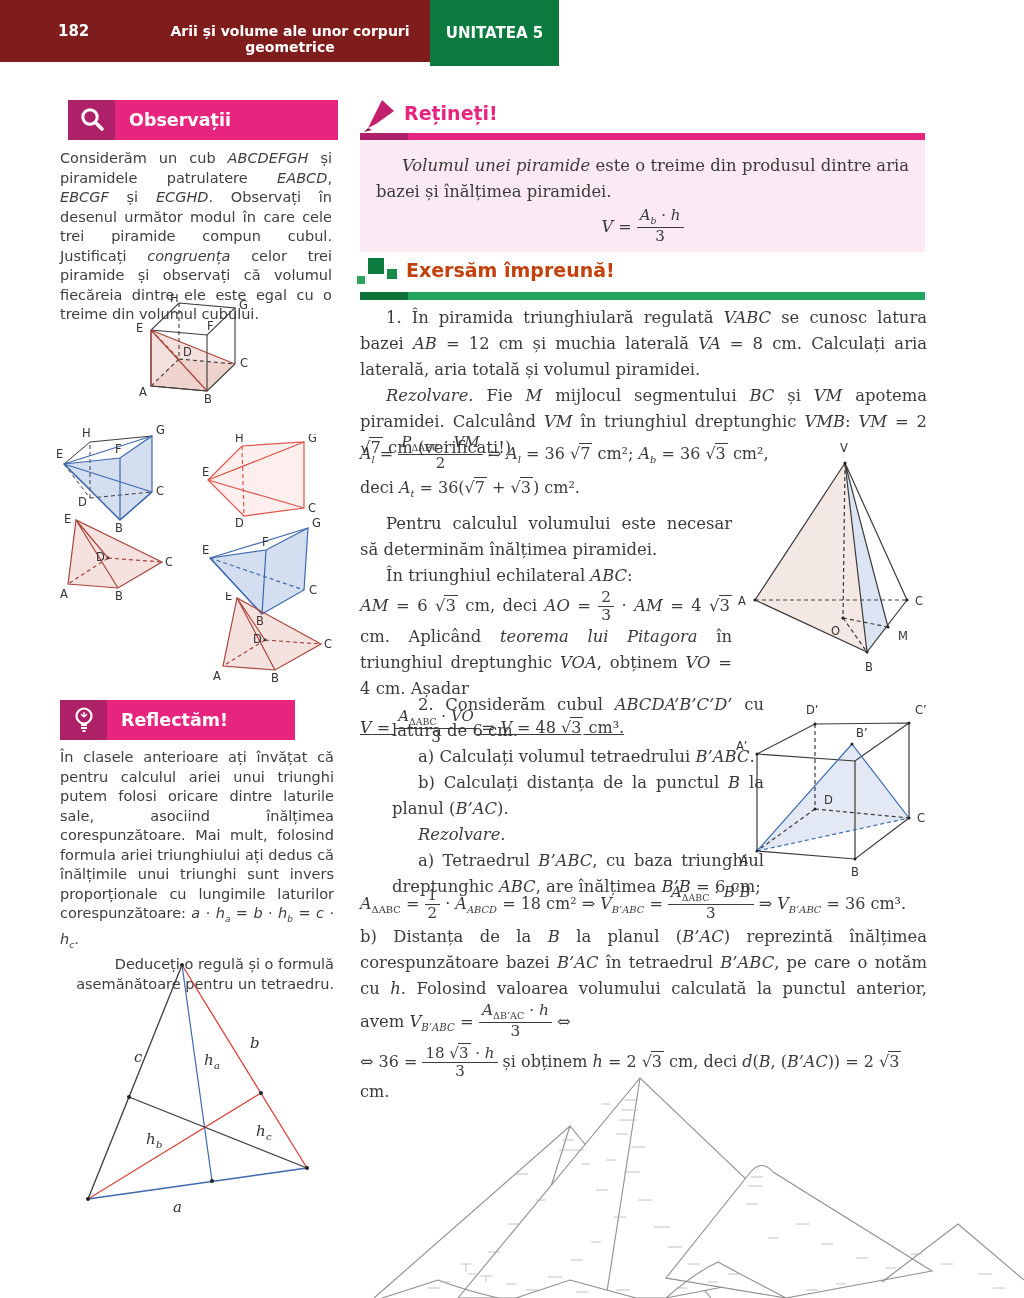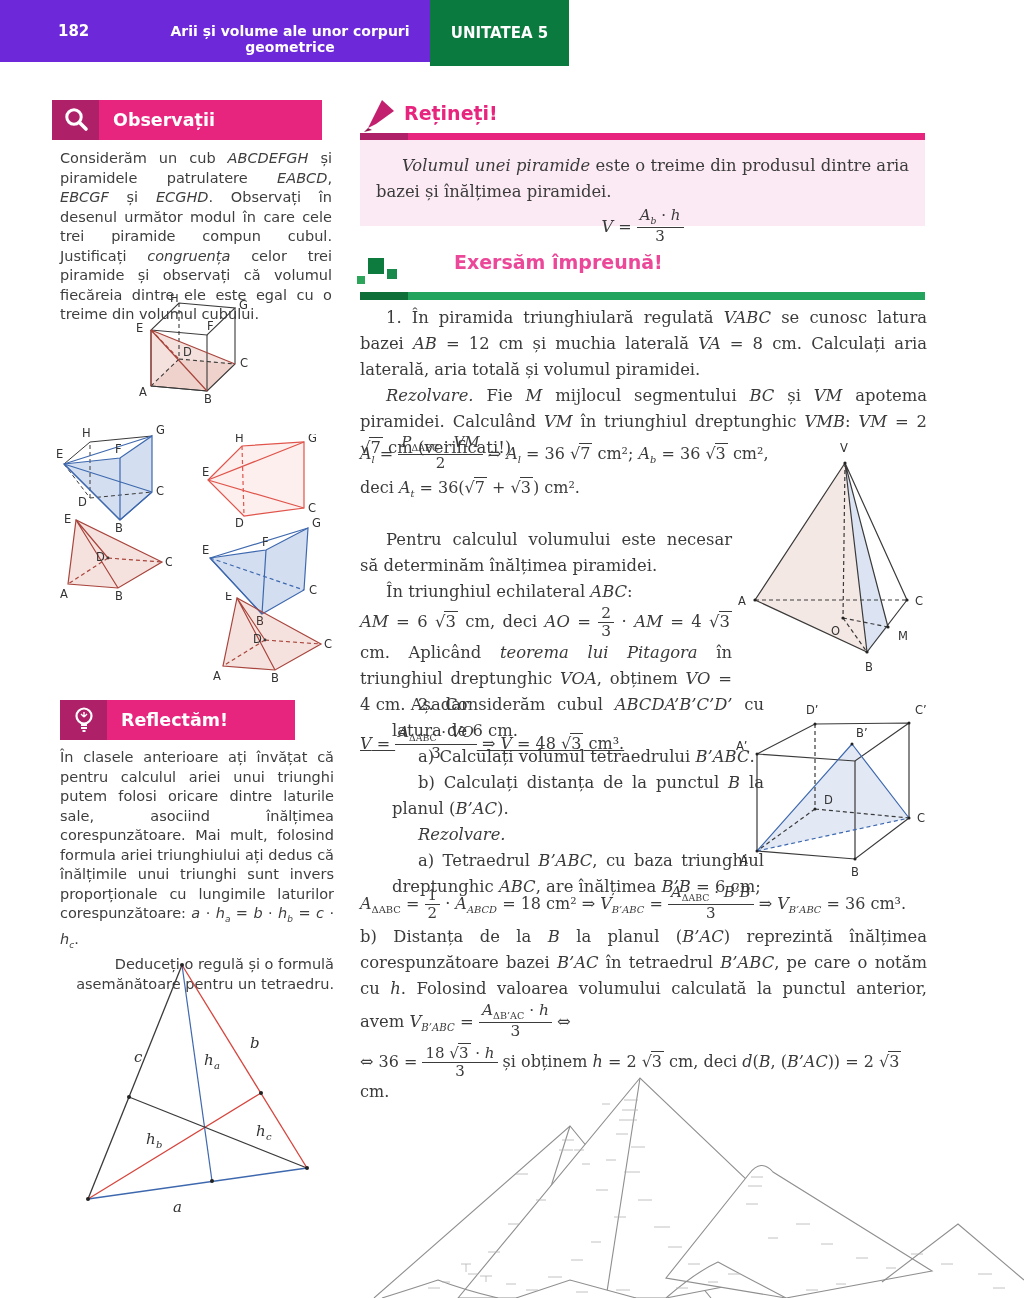--- a/index.html
+++ b/index.html
@@ -1,23 +1,23 @@
 <!DOCTYPE html>
 <html><head>
 <meta charset="utf-8">
 <style>
   html,body{margin:0;padding:0;}
   body{width:1024px;height:1298px;position:relative;background:#ffffff;
        font-family:"DejaVu Sans",sans-serif;color:#3e3e3e;overflow:hidden;}
   .abs{position:absolute;}
   
-  .topbar{left:0;top:0;width:430px;height:62px;background:#6d28d9;}
+  .topbar{left:0;top:0;width:430px;height:62px;background:#7f1d1d;}
   .topbar .pnum{position:absolute;left:58px;top:22px;color:#fff;font-weight:bold;font-size:15px;}
   .topbar .chap{position:absolute;left:150px;top:23px;width:280px;text-align:center;color:#fff;font-weight:bold;font-size:14px;}
-  .unitbox{left:430px;top:0;width:139px;height:66px;background:#0a7a3e;display:flex;align-items:center;justify-content:center;color:#fff;font-weight:bold;font-size:15px;}
+  .unitbox{left:430px;top:0;width:129px;height:66px;background:#0a7a3e;display:flex;align-items:center;justify-content:center;color:#fff;font-weight:bold;font-size:15px;}
   
   .mghead{height:40px;display:flex;}
   .mghead .iconbox{width:47px;height:40px;background:#ae2169;flex:0 0 47px;display:flex;align-items:center;justify-content:center;}
   .mghead .strip{flex:1;background:#e8257e;color:#fff;font-weight:bold;font-size:17.5px;line-height:40px;padding-left:14px;}
   
   .note{font-size:14.5px;line-height:19.5px;text-align:justify;color:#3e3e3e;}
   .serif{font-family:"DejaVu Serif",serif;}
   .rc-par{font-size:16.4px;line-height:26px;text-align:justify;color:#3b3b3b;}
   .indent{text-indent:26px;}
   .fline{font-size:16px;line-height:24px;color:#3b3b3b;}
@@ -47,21 +47,21 @@
 <body>
 
 <div class="abs topbar">
   <div class="pnum">182</div>
   <div class="chap">Arii și volume ale unor corpuri geometrice</div>
 </div>
 <div class="abs unitbox">
   <span>UNITATEA 5</span>
 </div>
 
-<div class="abs mghead" style="left:52px;top:100px;width:270px;">
+<div class="abs mghead" style="left:68px;top:100px;width:270px;">
   <div class="iconbox">
     <svg width="30" height="30" viewBox="0 0 30 30">
       <circle cx="13" cy="12" r="7.2" fill="none" stroke="#fff" stroke-width="3"></circle>
       <line x1="18.5" y1="17.5" x2="25" y2="24" stroke="#fff" stroke-width="3.6" stroke-linecap="round"></line>
     </svg>
   </div>
   <div class="strip">Observații</div>
 </div>
 
 <div class="abs note" style="left:60px;top:149px;width:272px;">Considerăm un cub <span class="i">ABCDEFGH</span> și piramidele patrulatere <span class="i">EABCD</span>, <span class="i">EBCGF</span> și <span class="i">ECGHD</span>. Observați în desenul următor modul în care cele trei piramide compun cubul. Justificați <span class="i">congruența</span> celor trei piramide și observați că volumul fiecăreia dintre ele este egal cu o treime din volumul cubului.</div>
@@ -230,44 +230,44 @@
 <svg class="abs" style="left:358px;top:96px;" width="40" height="40" viewBox="0 0 40 40">
   <polygon points="24,4 36,15 18,28 10,32" fill="#c2206e"></polygon>
   <polygon points="10,32 6,36 14,34" fill="#8e1850"></polygon>
 </svg>
 <div class="abs rtitle" style="left:404px;top:102px;color:#e8257e;">Rețineți!</div>
 
 <div class="abs bar" style="left:360px;top:133px;width:565px;background:#e8257e;">
   <div class="seg" style="background:#ae2169;"></div>
 </div>
 
-<div class="abs pinkbox" style="left:360px;top:140px;width:565px;height:86px;">
+<div class="abs pinkbox" style="left:360px;top:140px;width:565px;height:112px;">
   <div class="inner serif rc-par indent"><span class="i">Volumul unei piramide</span> este o treime din produsul dintre aria bazei și înălțimea piramidei.</div>
   <div class="serif fline" style="text-align:center;margin-top:2px;"><span class="i">V</span> = <span class="frac"><span class="num"><span class="i">A</span><span class="sub i">b</span> · <span class="i">h</span></span><span class="den">3</span></span></div>
 </div>
 
 <svg class="abs" style="left:356px;top:254px;" width="42" height="36" viewBox="0 0 42 36">
   <rect x="1" y="22" width="8" height="8" fill="#2ca45a"></rect>
   <rect x="12" y="4" width="16" height="16" fill="#0e7b3e"></rect>
   <rect x="31" y="15" width="10" height="10" fill="#188a4c"></rect>
 </svg>
-<div class="abs rtitle" style="left:406px;top:251px;color:#ec4899;margin-left:48px;">Exersăm împreună!</div>
+<div class="abs rtitle" style="left:406px;top:259px;color:#c2410c;">Exersăm împreună!</div>
 
 <div class="abs bar" style="left:360px;top:292px;width:565px;background:#23a45e;height:8px;">
   <div class="seg" style="background:#0e6f39;"></div>
 </div>
 
 <div class="abs serif" style="left:360px;top:305px;width:567px;">
   <div class="rc-par indent">1.  În piramida triunghiulară regulată <span class="i">VABC</span> se cunosc latura bazei <span class="i">AB</span> = 12 cm și muchia laterală <span class="i">VA</span> = 8 cm. Calculați aria laterală, aria totală și volumul  piramidei.</div>
   <div class="rc-par indent"><span class="i">Rezolvare.</span> Fie <span class="i">M</span> mijlocul segmentului <span class="i">BC</span> și <span class="i">VM</span> apotema piramidei. Calculând <span class="i">VM</span> în triunghiul dreptunghic <span class="i">VMB</span>: <span class="i">VM</span> = 2 <span class="sqrt"><span class="rad">√</span><span class="rc">7</span></span> cm (verificați!)</div>
 </div>
 
 <div class="abs serif" style="left:360px;top:434px;width:372px;">
   <div class="fline nowrap" style="margin-bottom:4px;"><span class="i">A</span><span class="sub i">l</span> = <span class="frac"><span class="num"><span class="i">P</span><span class="sub">ΔABC</span> · <span class="i">VM</span></span><span class="den">2</span></span> ⇒ <span class="i">A</span><span class="sub i">l</span> = 36 <span class="sqrt"><span class="rad">√</span><span class="rc">7</span></span> cm²; <span class="i">A</span><span class="sub i">b</span> = 36 <span class="sqrt"><span class="rad">√</span><span class="rc">3</span></span> cm²,</div>
-  <div class="fline" style="margin-bottom:20px;">deci <span class="i">A</span><span class="sub i">t</span> = 36(<span class="sqrt"><span class="rad">√</span><span class="rc">7</span></span> + <span class="sqrt"><span class="rad">√</span><span class="rc">3</span></span>) cm².</div>
+  <div class="fline" style="margin-bottom:4px;">deci <span class="i">A</span><span class="sub i">t</span> = 36(<span class="sqrt"><span class="rad">√</span><span class="rc">7</span></span> + <span class="sqrt"><span class="rad">√</span><span class="rc">3</span></span>) cm².</div>
   <div class="rc-par indent">Pentru calculul volumului este necesar să determinăm înălțimea piramidei.</div>
   <div class="rc-par indent">În triunghiul echilateral <span class="i">ABC</span>:</div>
   <div class="rc-par" style="text-align:justify;"><span class="i">AM</span> = 6 <span class="sqrt"><span class="rad">√</span><span class="rc">3</span></span> cm, deci <span class="i">AO</span> = <span class="frac"><span class="num">2</span><span class="den">3</span></span> · <span class="i">AM</span> = 4 <span class="sqrt"><span class="rad">√</span><span class="rc">3</span></span> cm. Aplicând <span class="i">teorema lui Pitagora</span> în triunghiul dreptunghic <span class="i">VOA</span>, obținem <span class="i">VO</span> = 4 cm. Așadar</div>
   <div class="fline" style="margin-top:6px;text-decoration:underline;"><span class="i">V</span> = <span class="frac"><span class="num"><span class="i">A</span><span class="sub">ΔABC</span> · <span class="i">VO</span></span><span class="den">3</span></span> ⇒ <span class="i">V</span> = 48 <span class="sqrt"><span class="rad">√</span><span class="rc">3</span></span> cm³.</div>
 </div>
 
 <svg class="abs" style="left:728px;top:438px;" width="208" height="252" viewBox="0 0 208 252">
   <polygon points="117,25 27,162 139,214" fill="rgba(205,150,130,0.22)" stroke="none"></polygon>
   <polygon points="117,25 139,214 160,189" fill="rgba(140,165,215,0.30)" stroke="none"></polygon>
   <g stroke="#3a3a3a" stroke-width="1.2" fill="none">

